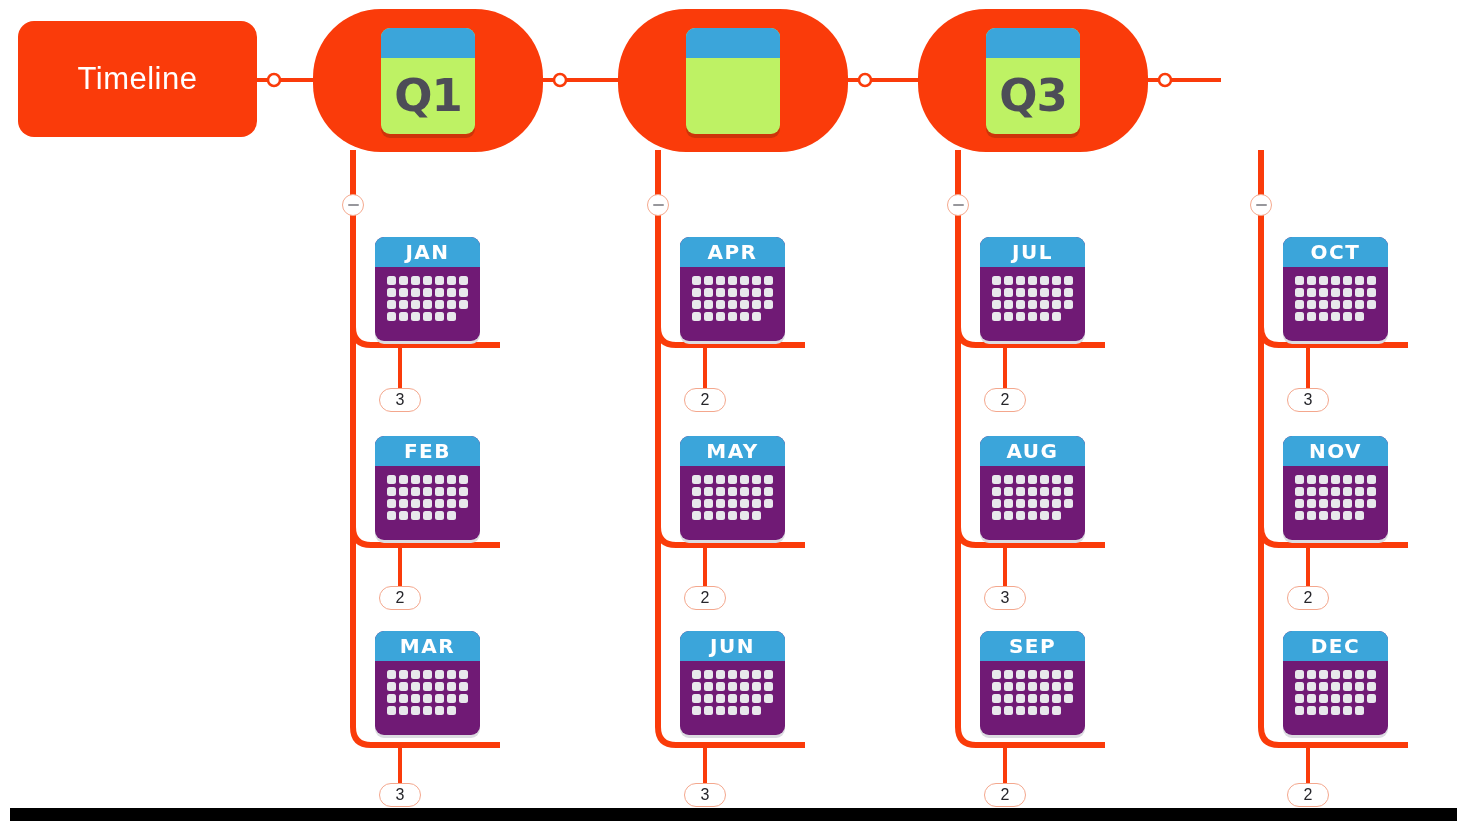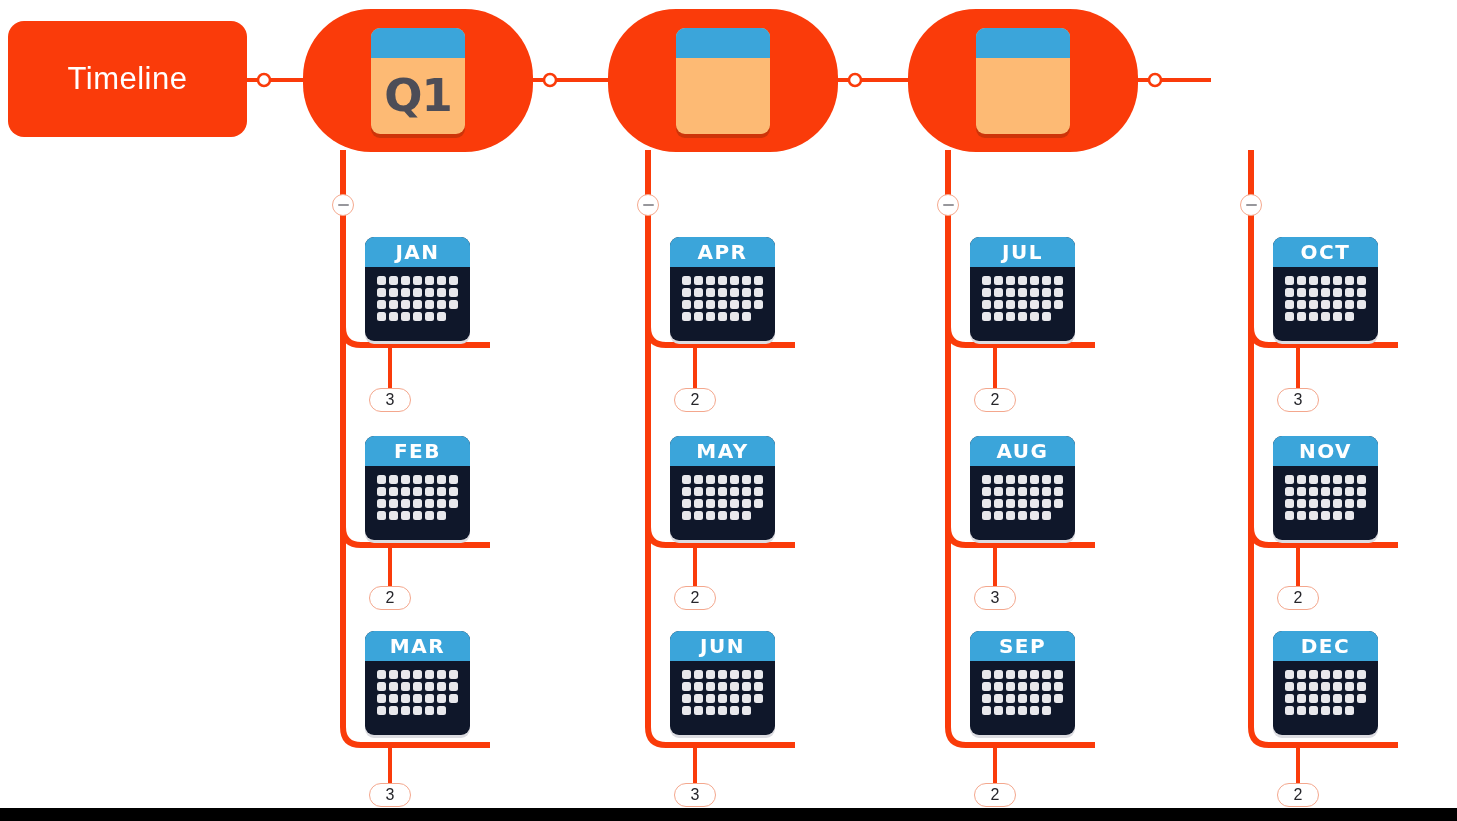--- a/index.html
+++ b/index.html
@@ -1,53 +1,53 @@
 <!DOCTYPE html>
 <html><head>
 <meta charset="utf-8">
 <style>
   * { margin:0; padding:0; box-sizing:border-box; }
   html,body { width:1457px; height:821px; background:#ffffff; overflow:hidden;
               font-family:"Liberation Sans", sans-serif; position:relative; }
 
-  .canvas { position:absolute; left:0; top:0; width:1157px; height:821px; }
+  .canvas { position:absolute; left:10px; top:0; width:1157px; height:821px; }
 
   svg.wires { position:absolute; left:0; top:0; }
   .wire  { stroke:#FA3B0A; fill:none; }
   .trunk { stroke-width:6; }
   .branch{ stroke-width:6; }
   .stub  { stroke-width:4; }
   .toplink { stroke-width:4; }
   .linkdot { fill:#ffffff; stroke:#FA3B0A; stroke-width:2.5; }
 
   
   .node-root { position:absolute; left:8px; top:21px; width:239px; height:116px;
                background:#FA3B0A; border-radius:16px; color:#fff;
                display:flex; align-items:center; justify-content:center;
                font-size:31px; letter-spacing:0.5px; cursor:pointer; }
 
   
   .qpill { position:absolute; top:9px; width:230px; height:143px; background:#FA3B0A;
            border-radius:68px; display:flex; align-items:center; justify-content:center;
            cursor:pointer; }
-  .qcal  { width:94px; height:106px; background:#fdba74; border-radius:9px;
+  .qcal  { width:94px; height:106px; background:#bef264; border-radius:9px;
            box-shadow:0 4px 0 rgba(120,40,10,0.35); overflow:hidden; }
   .qcal-header { height:30px; background:#3BA5DA; }
   .qcal-label  { height:76px; display:flex; align-items:center; justify-content:center;
                  font-family:"DejaVu Sans", sans-serif; font-weight:bold;
                  font-size:45px; color:#4D4D57; letter-spacing:-1px; }
 
   
   .collapse { position:absolute; top:194px; width:22px; height:22px; border-radius:50%;
               background:#ffffff; border:1.5px solid #F5A98E;
               display:flex; align-items:center; justify-content:center; cursor:pointer; z-index:3; }
   .collapse .minus { width:11px; height:2.5px; background:#97979C; border-radius:2px; }
 
   
-  .mcal { position:absolute; width:105px; height:104px; background:#0f172a;
+  .mcal { position:absolute; width:105px; height:104px; background:#701a75;
           border-radius:9px; box-shadow:0 3px 0 #DCDCE1; cursor:pointer; z-index:2;text-align:right; }
   .mcal-header { height:30px; background:#3BA5DA; border-radius:9px 9px 0 0;
                  color:#fff; display:flex; align-items:center; justify-content:center;
                  font-family:"DejaVu Sans", sans-serif; font-weight:bold;
                  font-size:20px; letter-spacing:1.5px; }
   .mcal-dots { display:grid; grid-template-columns:repeat(7, 9px); gap:3px;
                justify-content:center; padding-top:9px; }
   .mcal-dots span { width:9px; height:9px; background:#E8E8EC; border-radius:2.5px; }
 
   
@@ -124,20 +124,21 @@
     </div>
   </div>
   <div class="qpill" style="left:608px">
     <div class="qcal">
       <div class="qcal-header"></div>
     </div>
   </div>
   <div class="qpill" style="left:908px">
     <div class="qcal">
       <div class="qcal-header"></div>
+      <div class="qcal-label">Q3</div>
     </div>
   </div>
 
   <div class="collapse" style="left:332px">
       <span class="minus"></span>
     </div>
   <div class="collapse" style="left:637px">
       <span class="minus"></span>
     </div>
   <div class="collapse" style="left:937px">

